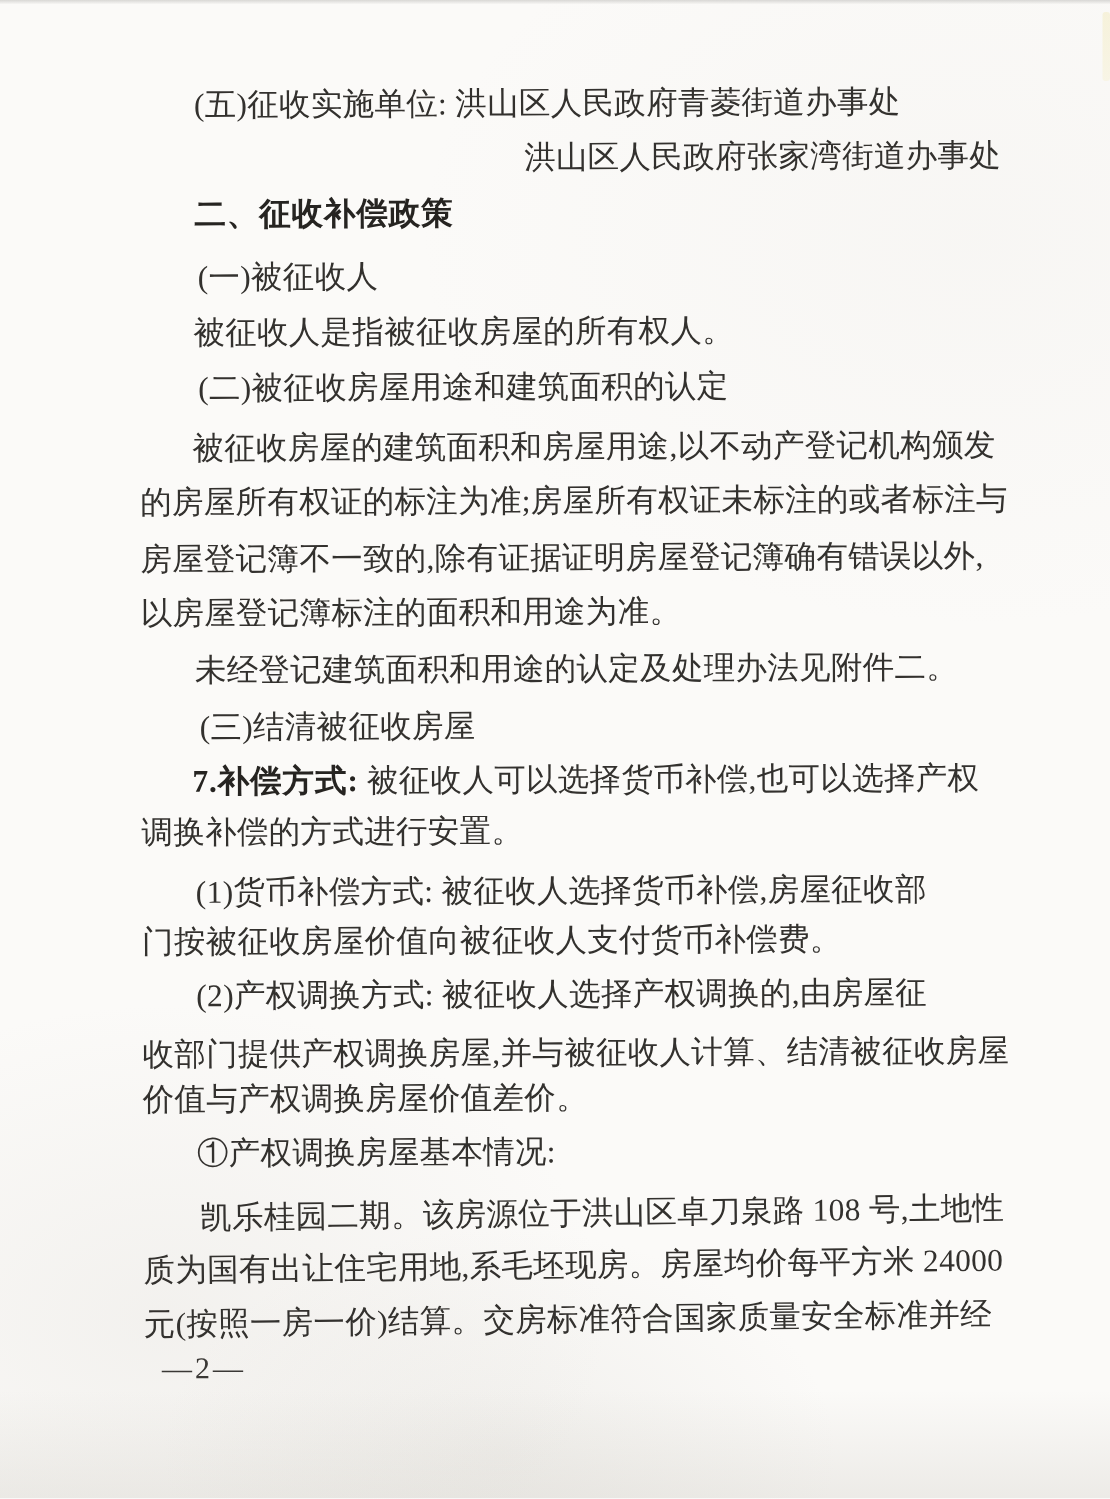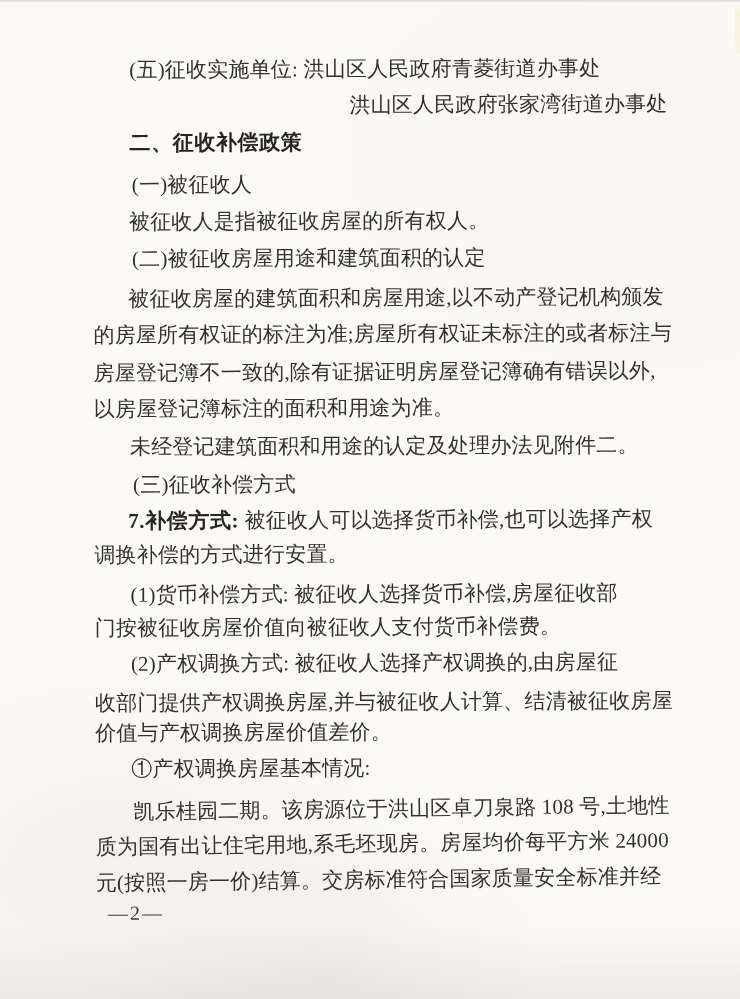--- a/index.html
+++ b/index.html
@@ -56,21 +56,21 @@
     <div class="ln" style="left:351px;top:87px">洪山区人民政府张家湾街道办事处</div>
     <div class="ln" style="left:133px;top:166px">(一)被征收人</div>
     <div class="ln hd" style="left:131px;top:124px">二、征收补偿政策</div>
     <div class="ln" style="left:130px;top:203px">被征收人是指被征收房屋的所有权人。</div>
     <div class="ln" style="left:133px;top:240px">(二)被征收房屋用途和建筑面积的认定</div>
     <div class="ln" style="left:129px;top:280px">被征收房屋的建筑面积和房屋用途,以不动产登记机构颁发</div>
     <div class="ln" style="left:94px;top:316px">的房屋所有权证的标注为准;房屋所有权证未标注的或者标注与</div>
     <div class="ln" style="left:94px;top:354px">房屋登记簿不一致的,除有证据证明房屋登记簿确有错误以外,</div>
     <div class="ln" style="left:94px;top:390px">以房屋登记簿标注的面积和用途为准。</div>
     <div class="ln" style="left:130px;top:428px">未经登记建筑面积和用途的认定及处理办法见附件二。</div>
-    <div class="ln" style="left:133px;top:466px">(三)征收补偿方式</div>
+    <div class="ln" style="left:133px;top:466px">(三)结清被征收房屋</div>
     <div class="ln" style="left:128px;top:502px">
       <span class="hd">7.补偿方式:</span><span> 被征收人可以选择货币补偿,也可以选择产权</span>
     </div>
     <div class="ln" style="left:94px;top:536px">调换补偿的方式进行安置。</div>
     <div class="ln" style="left:130px;top:576px">(1)货币补偿方式: 被征收人选择货币补偿,房屋征收部</div>
     <div class="ln" style="left:94px;top:609px">门按被征收房屋价值向被征收人支付货币补偿费。</div>
     <div class="ln" style="left:130px;top:645px">(2)产权调换方式: 被征收人选择产权调换的,由房屋征</div>
     <div class="ln" style="left:94px;top:684px">收部门提供产权调换房屋,并与被征收人计算、结清被征收房屋</div>
     <div class="ln" style="left:94px;top:714px">价值与产权调换房屋价值差价。</div>
     <div class="ln" style="left:130px;top:750px">①产权调换房屋基本情况:</div>

